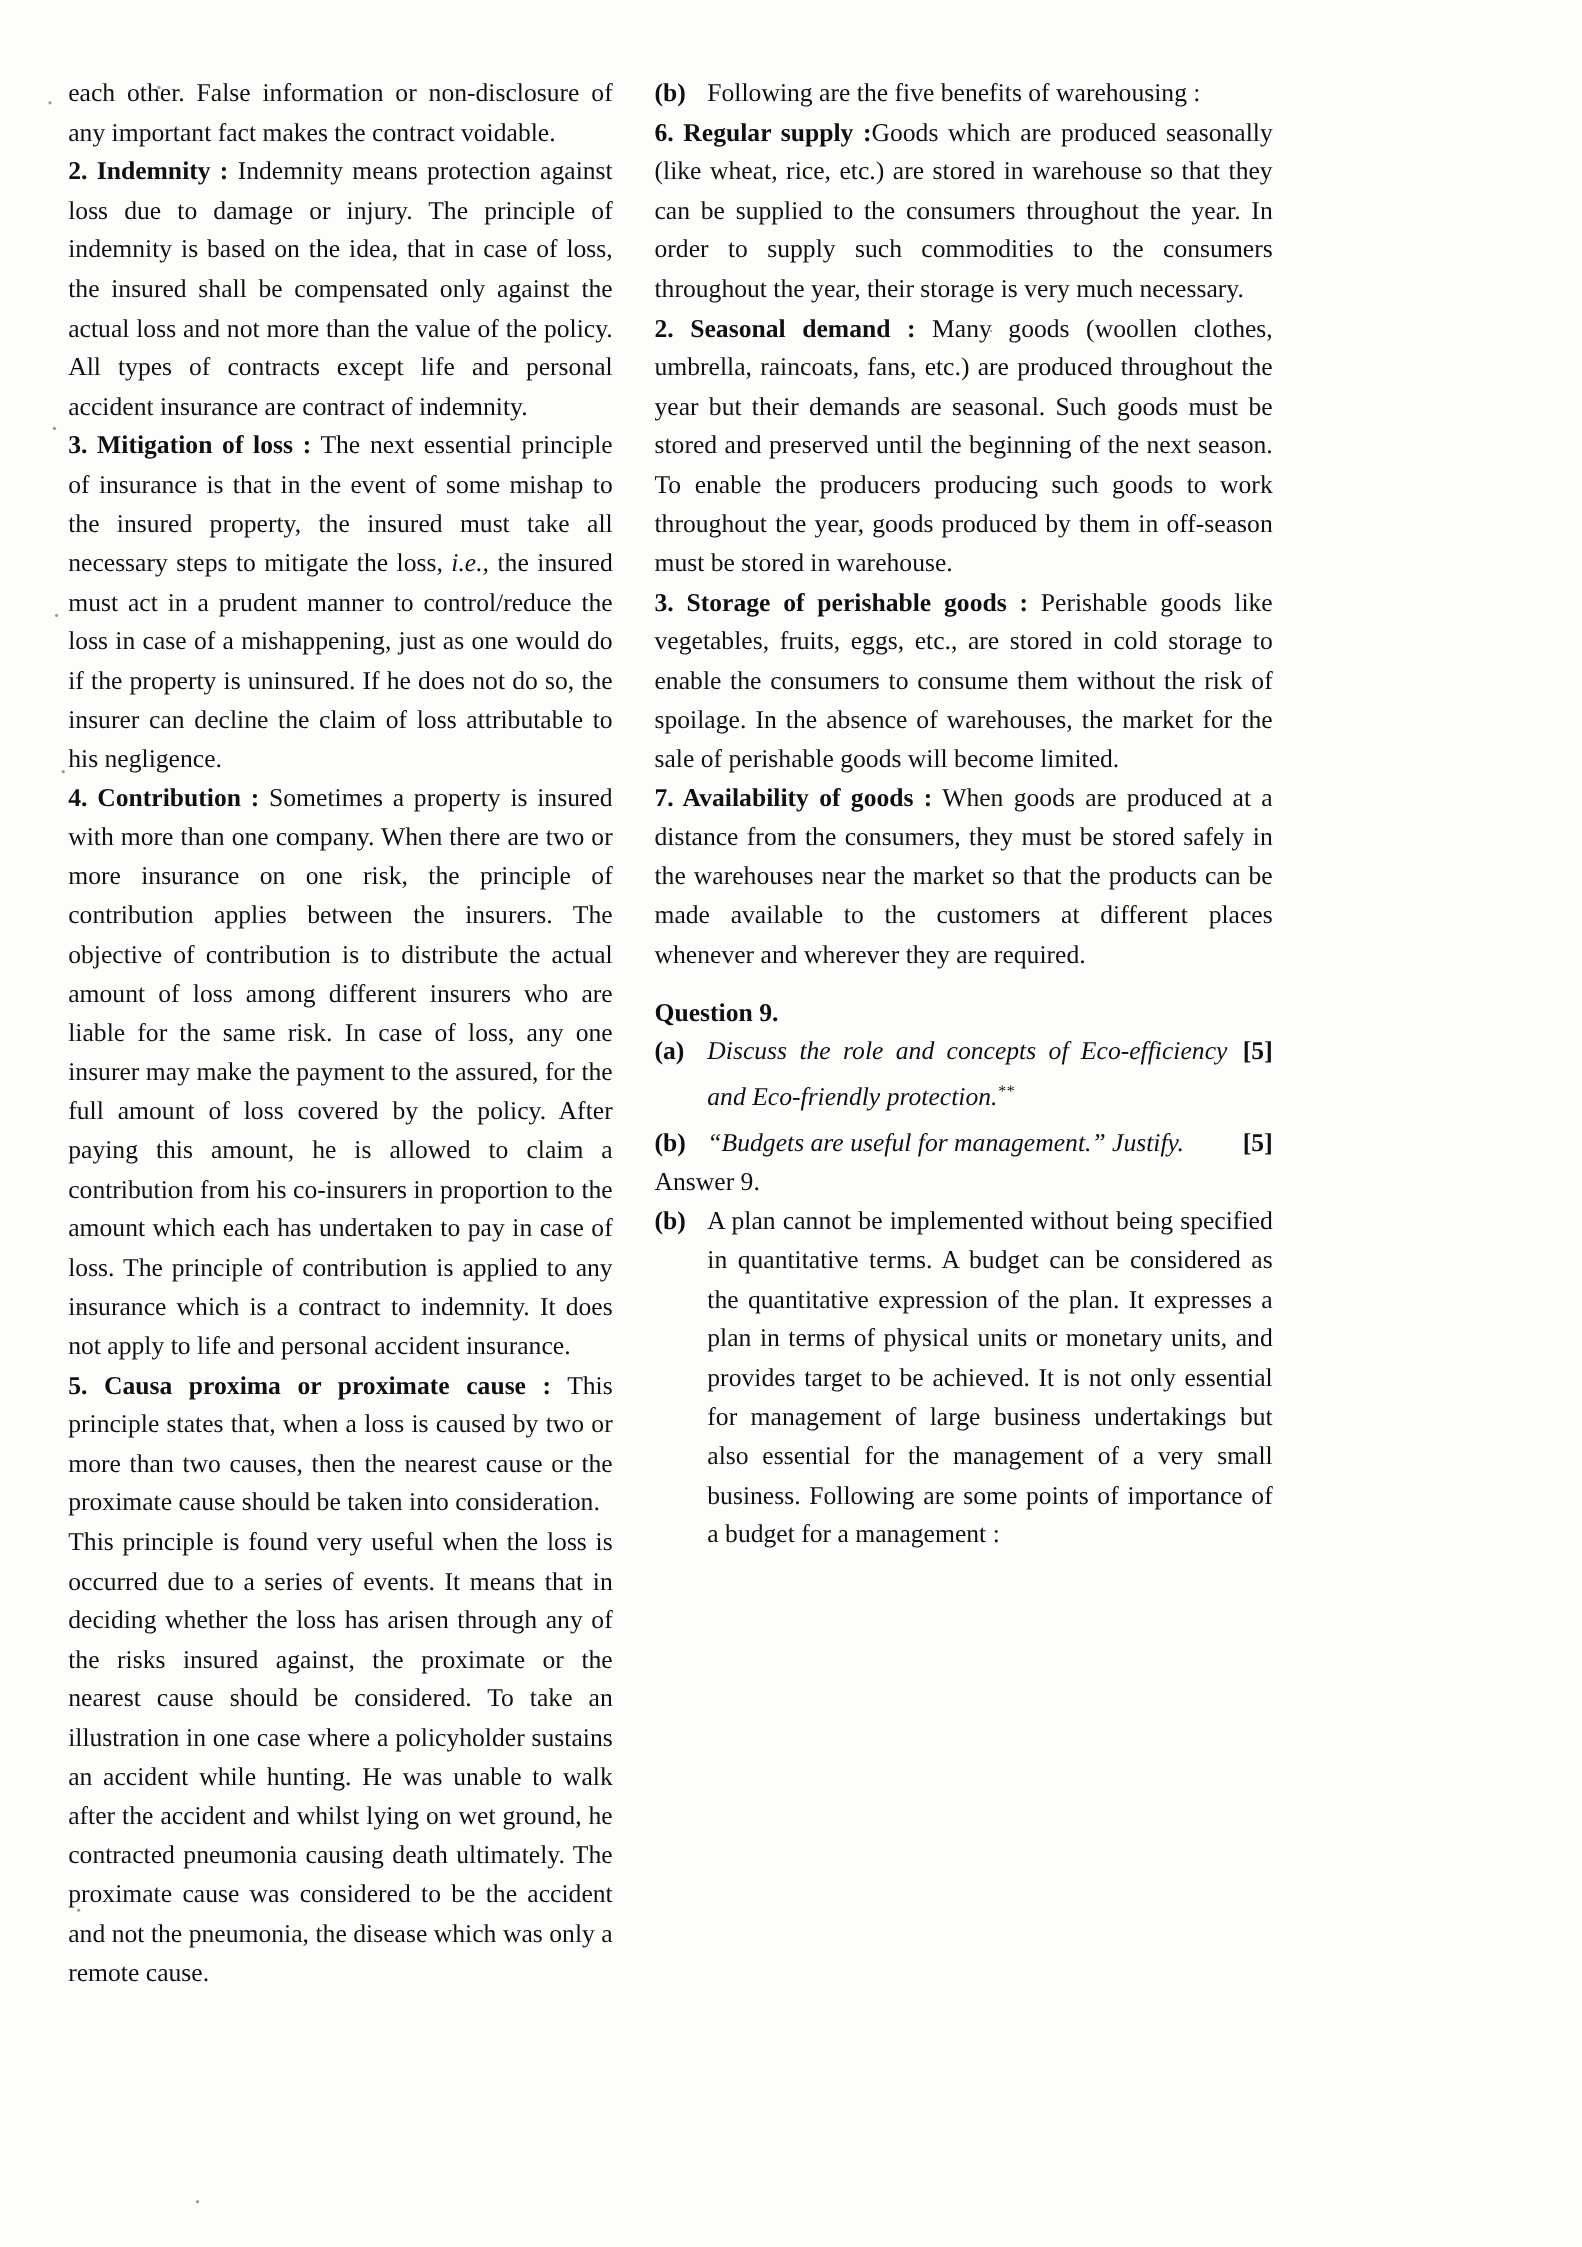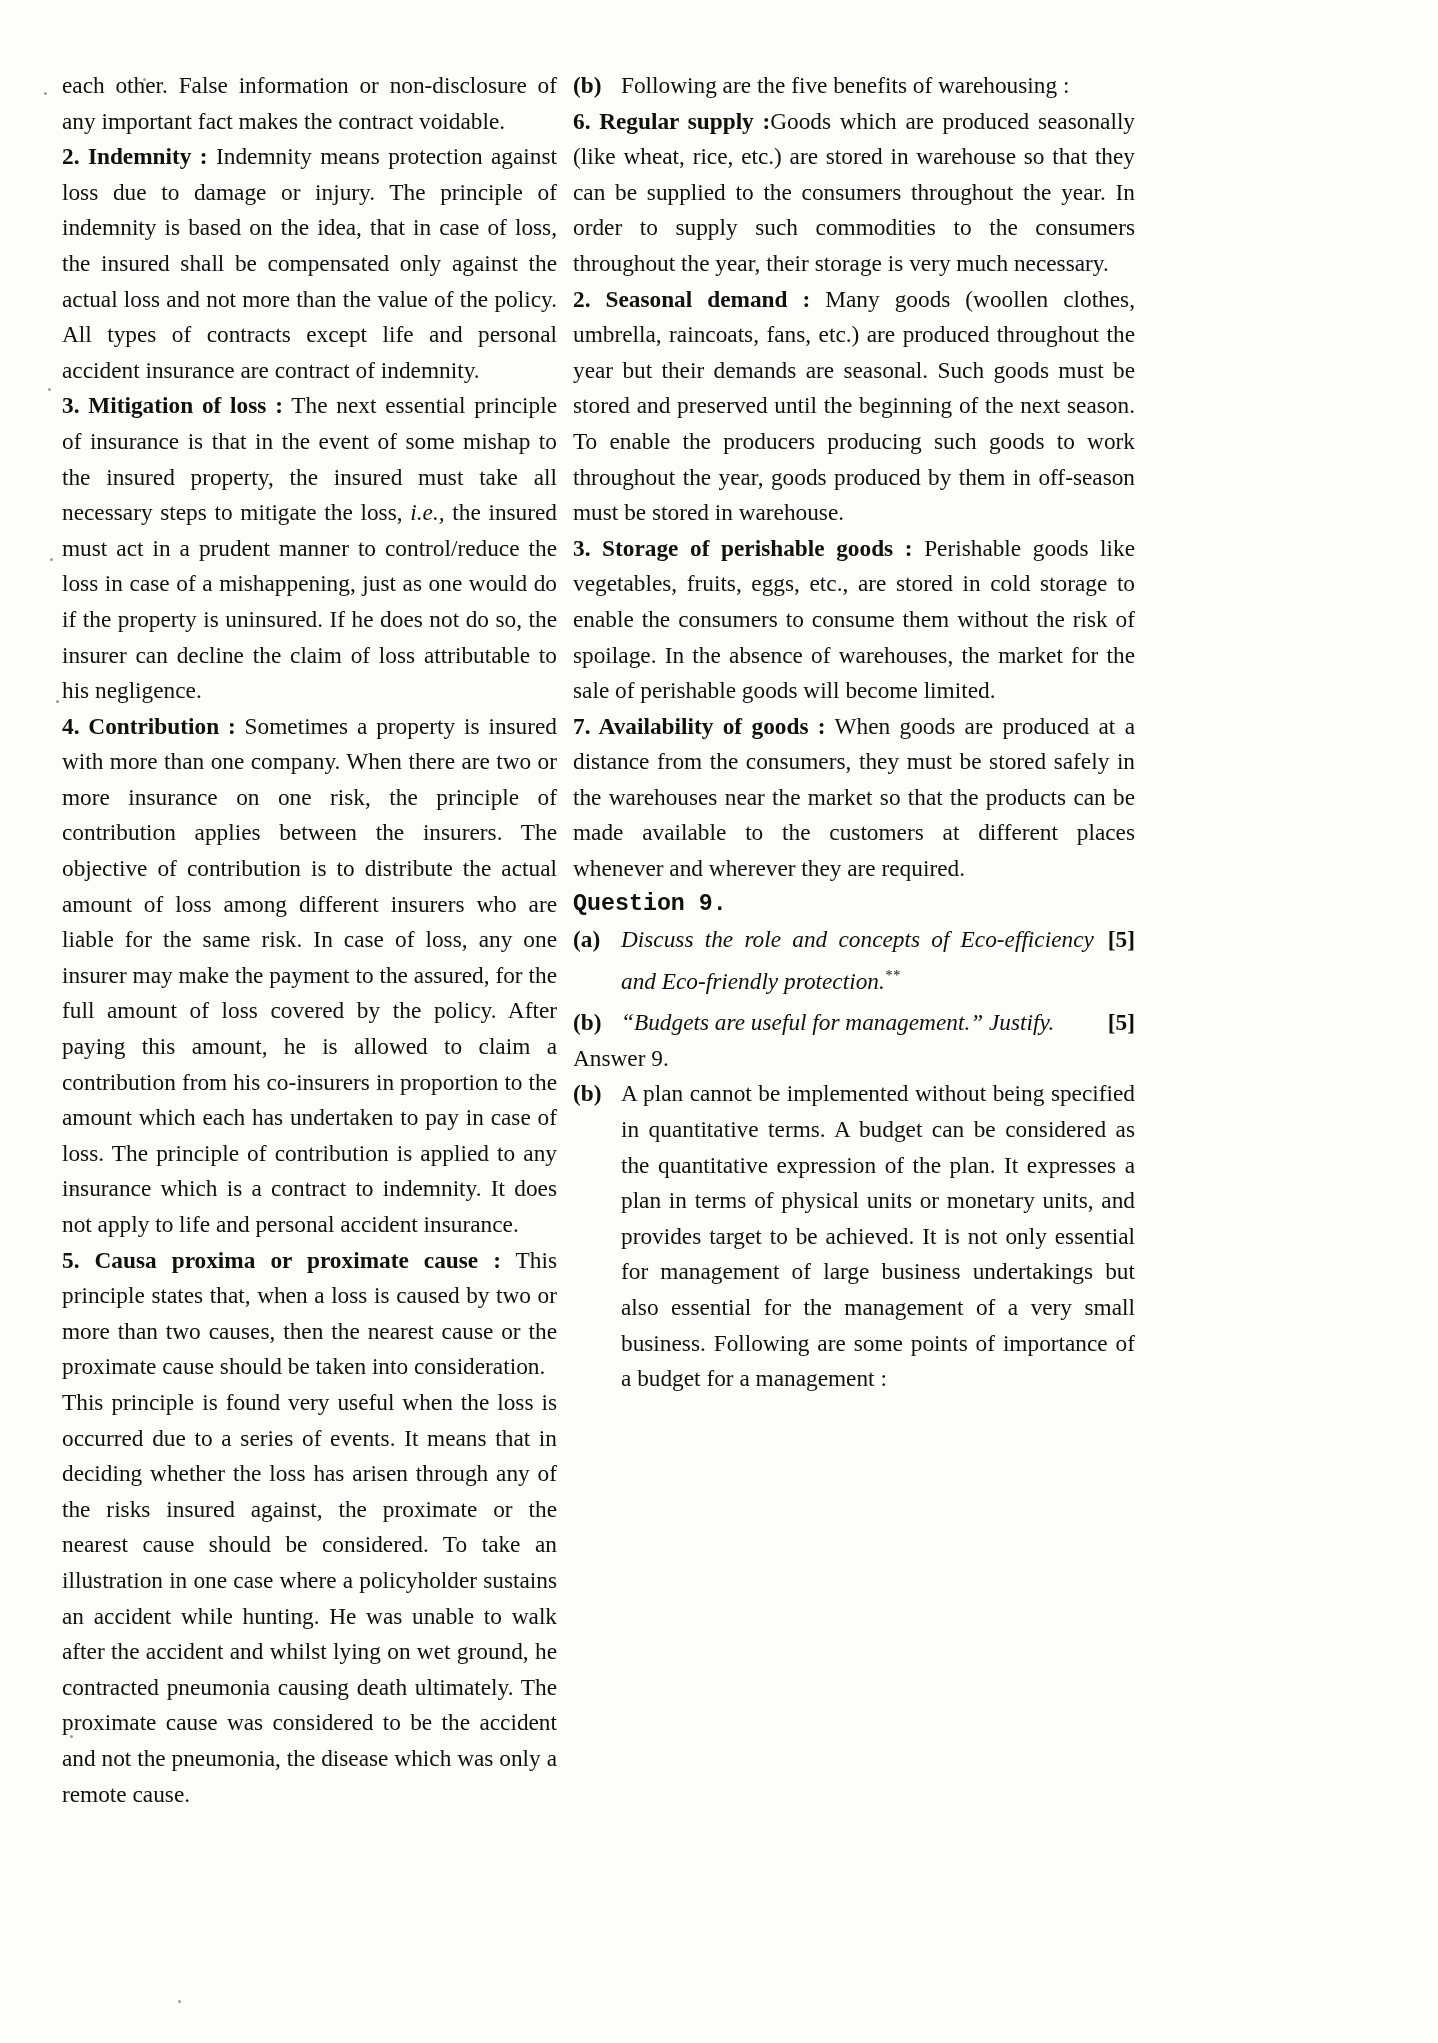--- a/index.html
+++ b/index.html
@@ -14,21 +14,21 @@
   .page{
     position:absolute;inset:0;
     background:#fdfdfb;
     padding:0;
   }
   .columns{
     position:absolute;
     left:62px; top:68px;
     width:1318px; height:1950px;
     display:flex;
-    gap:16px;
+    gap:38px;
   }
   .col{
     width:495px;
     font-size:23.3px;
     line-height:35.6px;
     text-align:justify;
     text-justify:inter-word;
     -webkit-hyphens:none;hyphens:none;
   }
   .col.right{width:562px;}
@@ -47,21 +47,21 @@
     width:48px;
     font-weight:bold;
     text-align:left;
   }
   .hang .body{
     flex:1 1 auto;
     text-align:justify;
   }
   .hang.italicbody .body{font-style:italic;}
 
-  .qhead{font-weight:bold;margin-top:0;font-family:Liberation Mono, monospace;}
+  .qhead{font-weight:bold;margin-top:17px;}
   .ahead{font-weight:normal;}
 
   .marks{
     font-weight:bold;
     font-style:normal;
     float:right;
     margin-left:14px;
   }
   .sup{
     font-size:0.62em;

